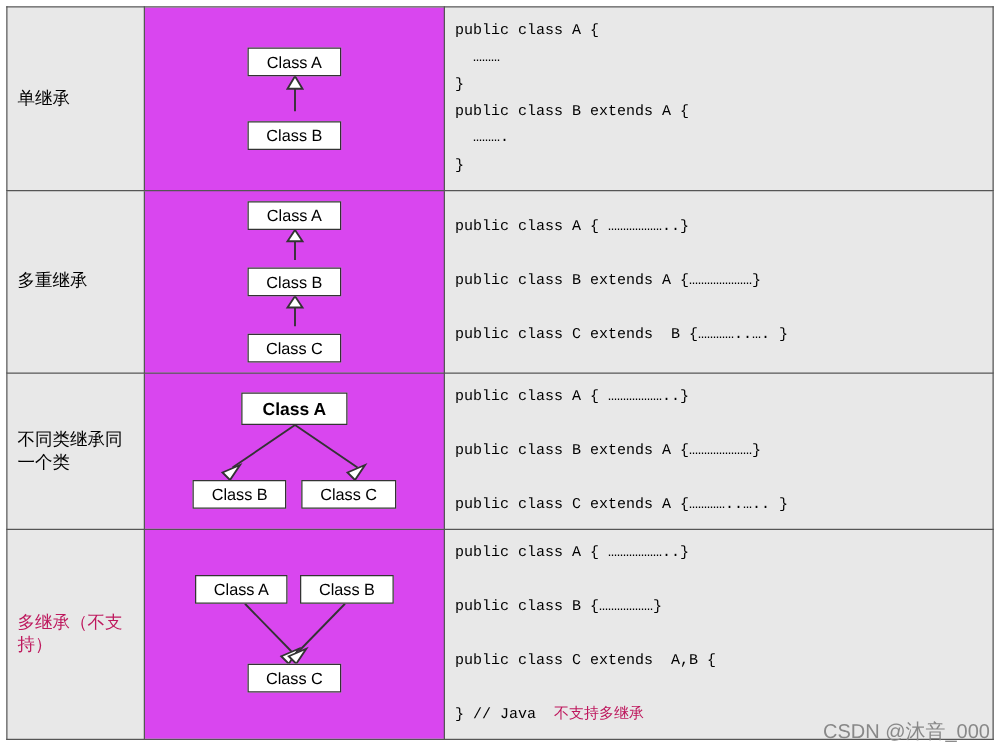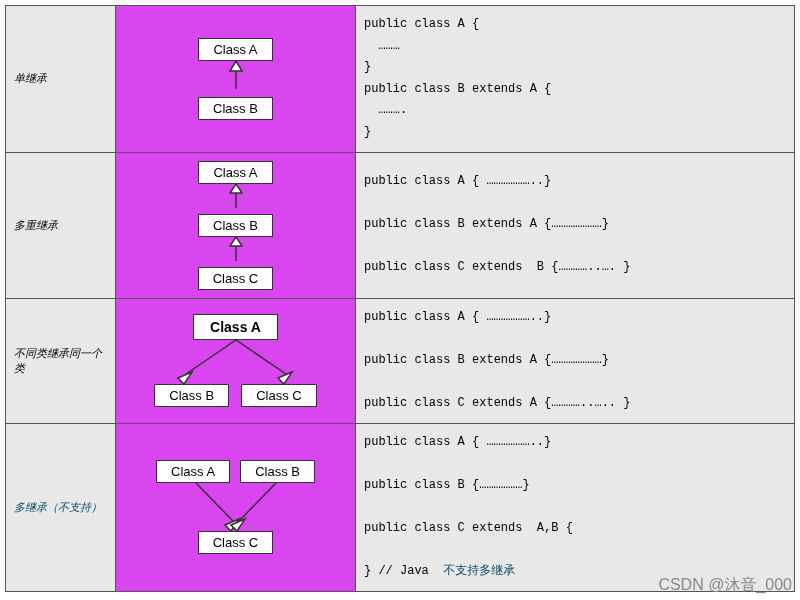--- a/index.html
+++ b/index.html
@@ -19,25 +19,24 @@
     }
     .main-table td, .main-table th {
       border: 1.5px solid #555;
       vertical-align: middle;
       padding: 8px;
       margin-top: 36px;
     }
     .label-cell {
       width: 110px;
       background: #e8e8e8;
-      font-size: 11px;
+      font-size: 14px;
       text-align: left;
       vertical-align: middle;
       padding-left: 10px;
-      font-style: italic;
     }
     .diagram-cell {
       width: 240px;
       background: #d946ef;
       text-align: center;
       vertical-align: middle;
       padding: 8px 4px;
     }
     .code-cell {
       background: #e8e8e8;
@@ -64,21 +63,21 @@
       font-size: 13px;
       min-width: 80px;
       text-align: center;
     }
     .diagram-single {
       display: flex;
       flex-direction: column;
       align-items: center;
       gap: 0;
     }
-    .red-text { color: #0c4a6e; }
+    .red-text { color: #be185d; }
     .bold { font-weight: normal; }
     .watermark {
       position: fixed;
       bottom: 4px;
       right: 8px;
       font-size: 16px;
       color: #888;
     }
     svg { display: block; margin: 0 auto; }
   </style>

